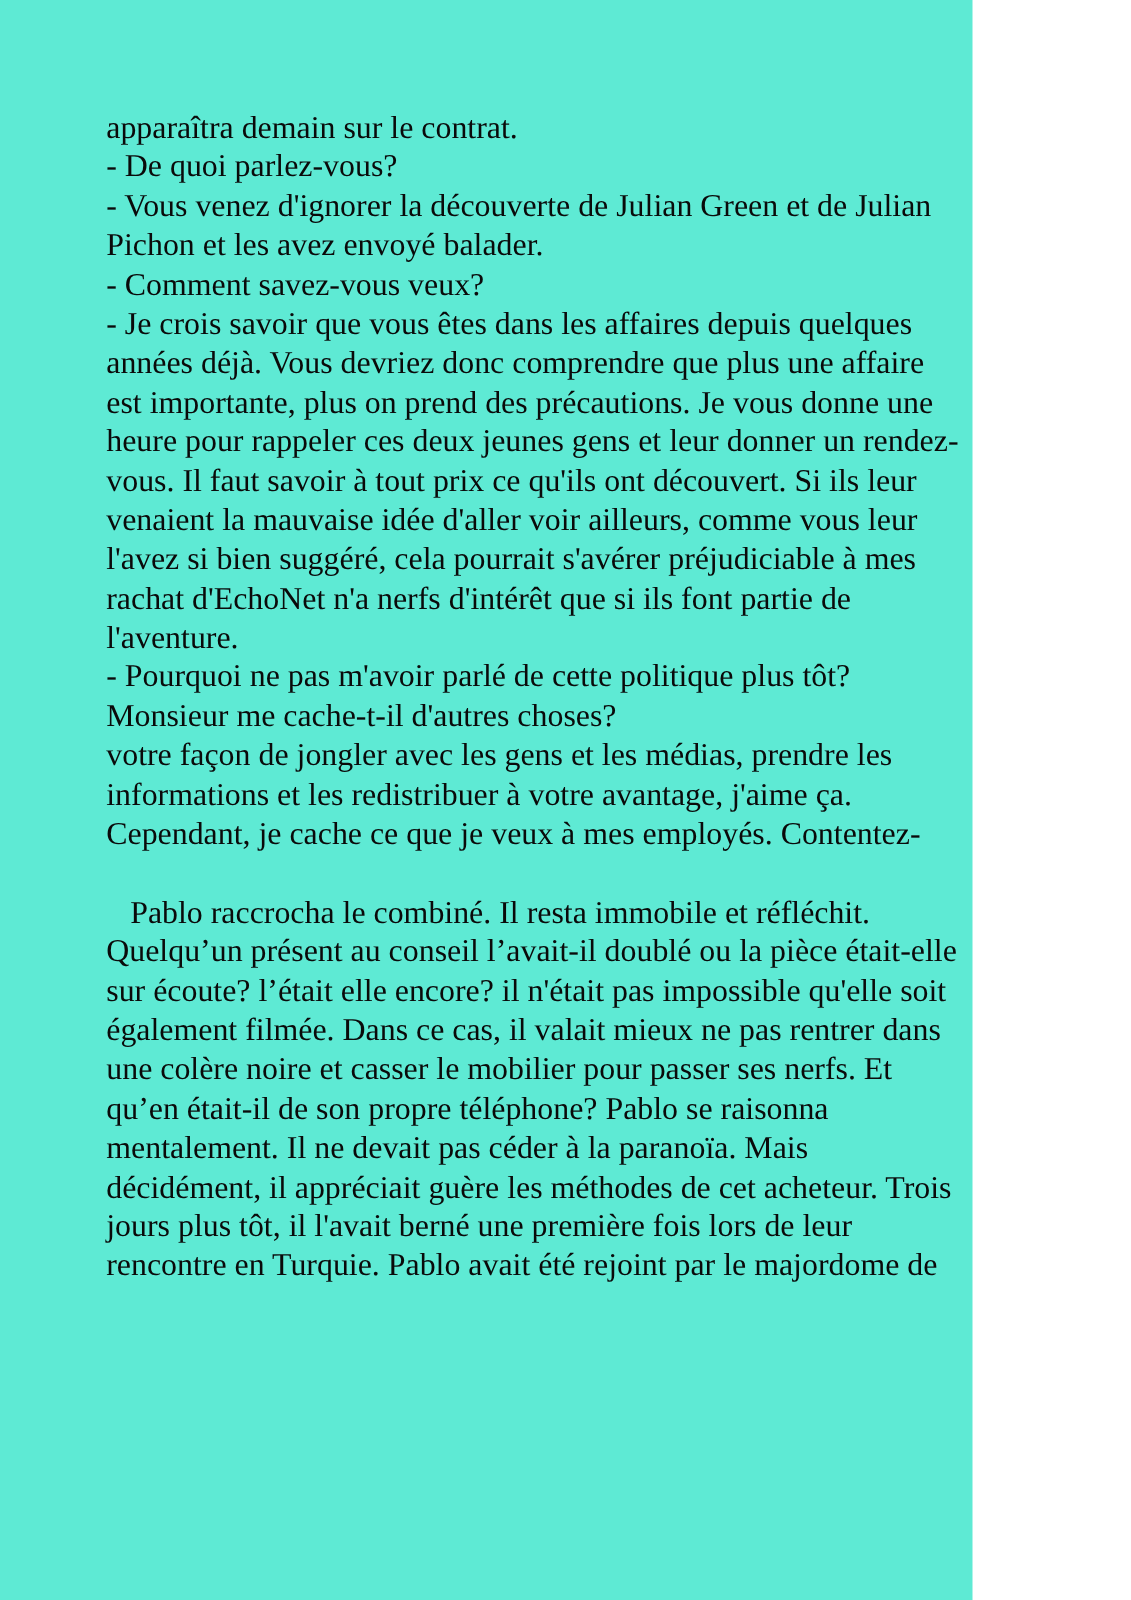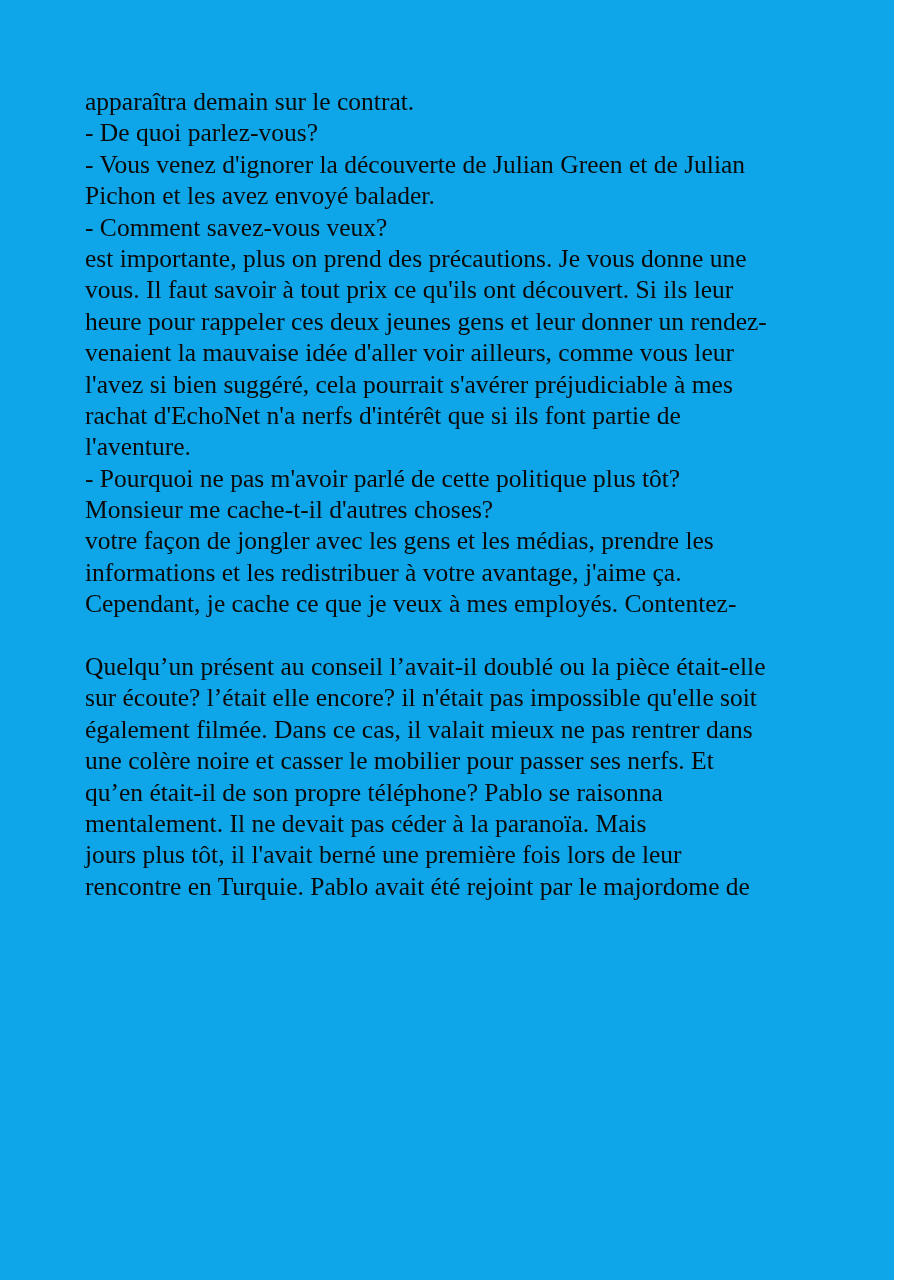--- a/index.html
+++ b/index.html
@@ -2,23 +2,23 @@
 <html><head>
 <meta charset="utf-8">
 <style>
   html, body {
     margin: 0;
     padding: 0;
     background: #ffffff;
   }
   .page {
     position: relative;
-    width: 894px;
+    width: 778px;
     height: 1280px;
-    background: #0ea5e9;
+    background: #5eead4;
     overflow: hidden;
   }
   .text-block {
     position: absolute;
     left: 85px;
     top: 86px;
     width: 742px;
     font-family: "Liberation Serif", "DejaVu Serif", serif;
     font-size: 25.5px;
     color: #0a0a0a;
@@ -34,35 +34,39 @@
 </head>
 <body>
 
 <div class="page">
   <div class="text-block" id="text-block" style="color: rgb(10, 10, 10);">
       <div class="text-line">apparaîtra demain sur le contrat.</div>
       <div class="text-line">- De quoi parlez-vous?</div>
       <div class="text-line">- Vous venez d'ignorer la découverte de Julian Green et de Julian</div>
       <div class="text-line">Pichon et les avez envoyé balader.</div>
       <div class="text-line">- Comment savez-vous veux?</div>
+      <div class="text-line">- Je crois savoir que vous êtes dans les affaires depuis quelques</div>
+      <div class="text-line">années déjà. Vous devriez donc comprendre que plus une affaire</div>
       <div class="text-line">est importante, plus on prend des précautions. Je vous donne une</div>
+      <div class="text-line">heure pour rappeler ces deux jeunes gens et leur donner un rendez-</div>
       <div class="text-line">vous. Il faut savoir à tout prix ce qu'ils ont découvert. Si ils leur</div>
-      <div class="text-line">heure pour rappeler ces deux jeunes gens et leur donner un rendez-</div>
       <div class="text-line">venaient la mauvaise idée d'aller voir ailleurs, comme vous leur</div>
       <div class="text-line">l'avez si bien suggéré, cela pourrait s'avérer préjudiciable à mes</div>
       <div class="text-line">rachat d'EchoNet n'a nerfs d'intérêt que si ils font partie de</div>
       <div class="text-line">l'aventure.</div>
       <div class="text-line">- Pourquoi ne pas m'avoir parlé de cette politique plus tôt?</div>
       <div class="text-line">Monsieur me cache-t-il d'autres choses?</div>
       <div class="text-line">votre façon de jongler avec les gens et les médias, prendre les</div>
       <div class="text-line">informations et les redistribuer à votre avantage, j'aime ça.</div>
       <div class="text-line">Cependant, je cache ce que je veux à mes employés. Contentez-</div>
       <div class="text-line"></div>
+      <div class="text-line">   Pablo raccrocha le combiné. Il resta immobile et réfléchit.</div>
       <div class="text-line">Quelqu’un présent au conseil l’avait-il doublé ou la pièce était-elle</div>
       <div class="text-line">sur écoute? l’était elle encore? il n'était pas impossible qu'elle soit</div>
       <div class="text-line">également filmée. Dans ce cas, il valait mieux ne pas rentrer dans</div>
       <div class="text-line">une colère noire et casser le mobilier pour passer ses nerfs. Et</div>
       <div class="text-line">qu’en était-il de son propre téléphone? Pablo se raisonna</div>
       <div class="text-line">mentalement. Il ne devait pas céder à la paranoïa. Mais</div>
+      <div class="text-line">décidément, il appréciait guère les méthodes de cet acheteur. Trois</div>
       <div class="text-line">jours plus tôt, il l'avait berné une première fois lors de leur</div>
       <div class="text-line">rencontre en Turquie. Pablo avait été rejoint par le majordome de</div>
     </div>
 </div>
 
 </body></html>

